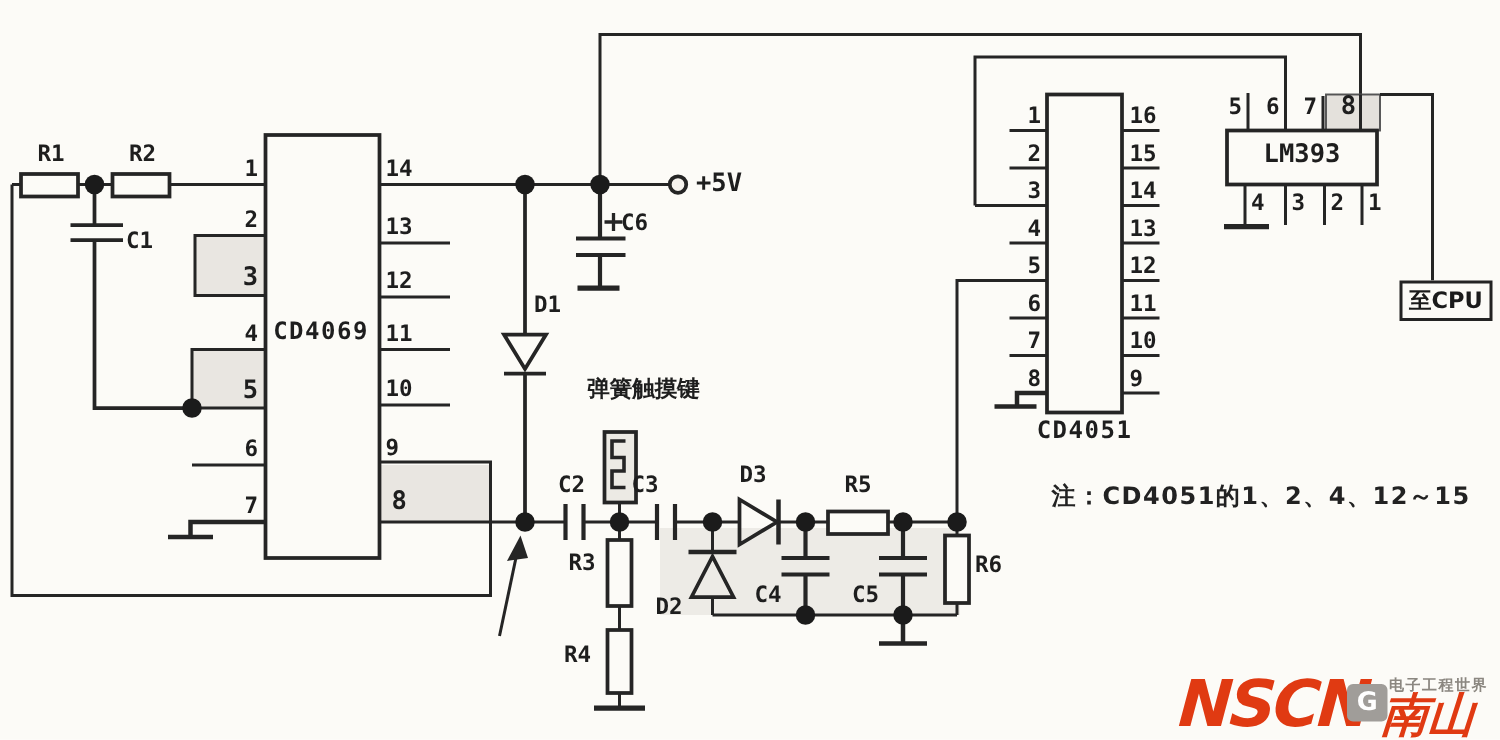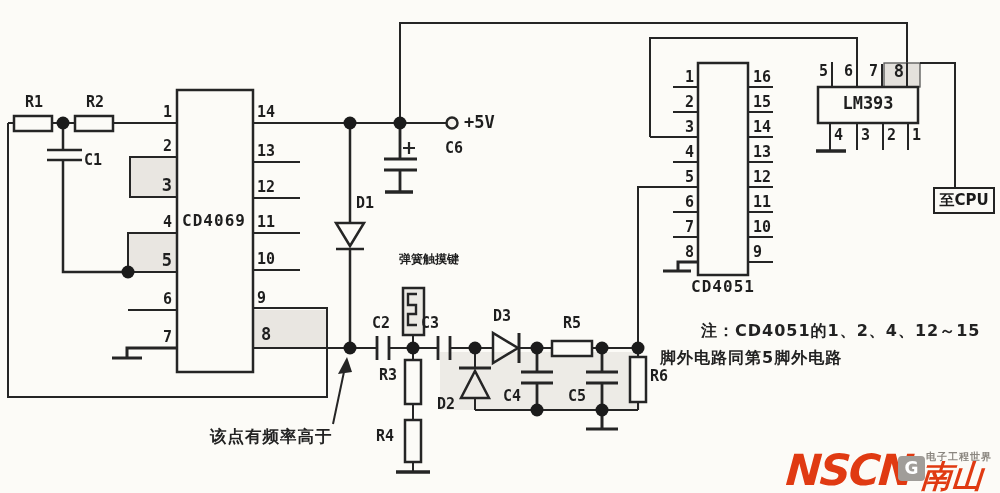--- a/index.html
+++ b/index.html
@@ -133,21 +133,21 @@
       <circle cx="537" cy="410" r="6.5"></circle>
           <circle cx="602" cy="410" r="6.5"></circle>
     </g>
   </g>
 </svg>
 
 <div class="lbl ctr" style="left:15px;top:93px;width:38px">R1</div>
 <div class="lbl ctr" style="left:76px;top:93px;width:38px">R2</div>
 <div class="lbl" style="left:84px;top:151px">C1</div>
 <div class="lbl" style="left:356px;top:194px">D1</div>
-<div class="lbl" style="left:445px;top:139px">C6</div>
+<div class="lbl" style="left:414px;top:139px">C6</div>
 <div class="lbl big" style="left:464px;top:113px">+5V</div>
 <div class="lbl ctr" style="left:367px;top:314px;width:28px">C2</div>
 <div class="lbl ctr" style="left:416px;top:314px;width:28px">C3</div>
 <div class="lbl" style="left:379px;top:366px">R3</div>
 <div class="lbl" style="left:376px;top:427px">R4</div>
 <div class="lbl" style="left:437px;top:395px">D2</div>
 <div class="lbl" style="left:493px;top:307px">D3</div>
 <div class="lbl" style="left:503px;top:387px">C4</div>
 <div class="lbl" style="left:568px;top:387px">C5</div>
 <div class="lbl ctr" style="left:555px;top:314px;width:34px">R5</div>
@@ -193,24 +193,22 @@
 
 <div class="lbl rt" style="left:812px;top:62px;width:16px">5</div>
 <div class="lbl rt" style="left:837px;top:62px;width:16px">6</div>
 <div class="lbl rt" style="left:862px;top:62px;width:16px">7</div>
 <div class="lbl rt big" style="left:888px;top:62px;width:16px">8</div>
 <div class="lbl" style="left:834px;top:126px">4</div>
 <div class="lbl" style="left:861px;top:126px">3</div>
 <div class="lbl" style="left:887px;top:126px">2</div>
 <div class="lbl" style="left:912px;top:126px">1</div>
 
-<div class="lbl cjk ctr" style="left:381px;top:250px;width:96px;font-size:12px">弹簧触摸键</div>
+<div class="lbl cjk ctr" style="left:381px;top:250px;width:96px;font-size:15px">弹簧触摸键</div>
 <div class="cpubox">至CPU</div>
 <div class="note" style="left:701px;top:321px">注：CD4051的1、2、4、12～15</div>
-<div class="note" style="left:660px;top:348px">脚外电路同第5脚外电路</div>
-<div class="ann" style="left:210px;top:426px">该点有频率高于</div>
 
 <div class="wm-nscn" style="color: rgb(224, 58, 18);">NSCN</div>
 <div class="wm-emblem">G</div>
 <div class="wm-tiny">电子工程世界</div>
 <div class="wm-ns" style="color: rgb(224, 58, 18);">南山</div>
 
 </div>
 
 </body></html>

